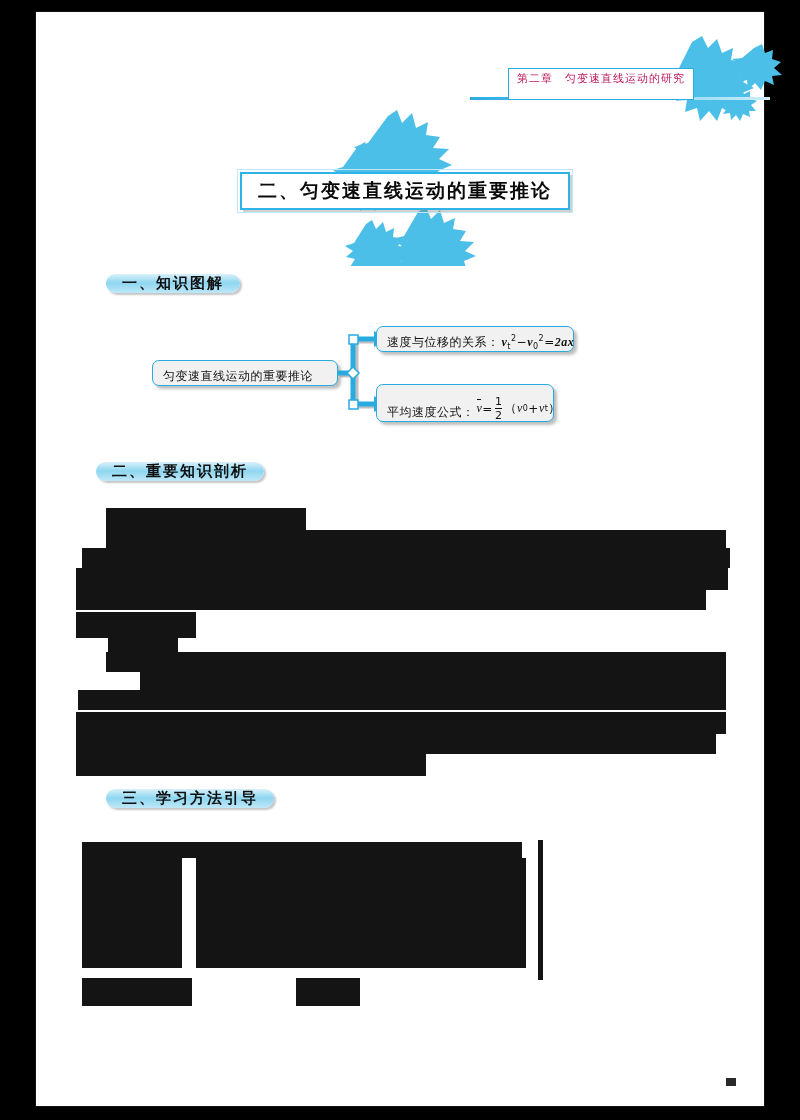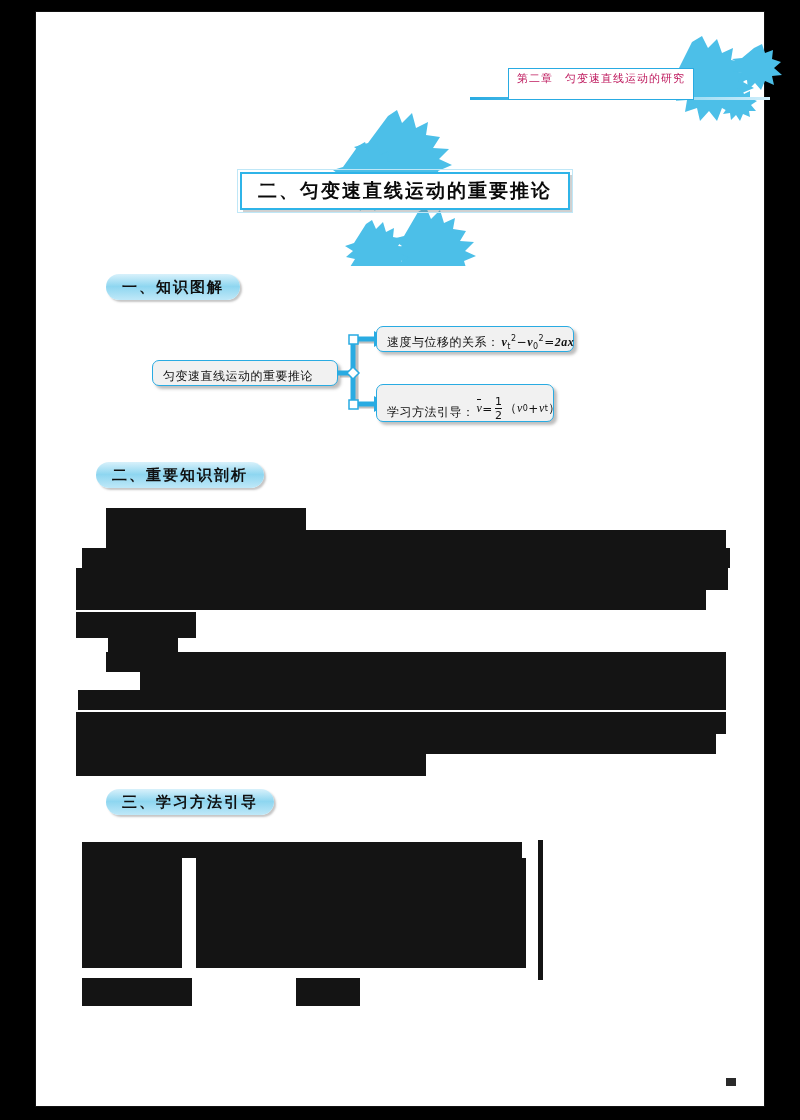--- a/index.html
+++ b/index.html
@@ -72,21 +72,21 @@
     font-family: Liberation Mono, monospace;
     font-weight: bold;
     font-size: 19px;
     letter-spacing: 2px;
     color: #0a0a0a;
   }
 
   
   .sec-head {
     position: absolute;
-    height: 26px;
+    height: 19px;
     padding: 0 16px;
     border-radius: 13px;
     background: linear-gradient(180deg,#d8f1fb 0%, #8ed6f0 48%, #bfe8f8 100%);
     display: flex; align-items: center;
     box-shadow: 2px 2px 2px rgba(90,90,90,0.35);
   }
   .sec-head span {
     font-family: "DejaVu Sans", "Liberation Sans", sans-serif;
     font-weight: bold;
     font-size: 15px;
@@ -216,21 +216,21 @@
     </svg>
 
     <div class="node" id="node-top">
       <span class="n-text">速度与位移的关系：</span>
       <span class="n-text" style="margin-left:2px;">
         <span class="mb">v</span><sub>t</sub><sup>2</sup>−<span class="mb">v</span><sub>0</sub><sup>2</sup>=<span class="mb">2ax</span>
       </span>
     </div>
 
     <div class="node" id="node-bot">
-      <span class="n-text">学习方法引导：</span>
+      <span class="n-text">平均速度公式：</span>
       <span class="n-text" style="margin-left:2px; display:inline-flex; align-items:center;">
         <span class="ovl m">v</span>=
         <span class="frac">
           <span class="num">1</span>
           <span class="den">2</span>
         </span>
         （<span class="m">v</span><sub>0</sub>+<span class="m">v</span><sub>t</sub>）
       </span>
     </div>
   </div>

